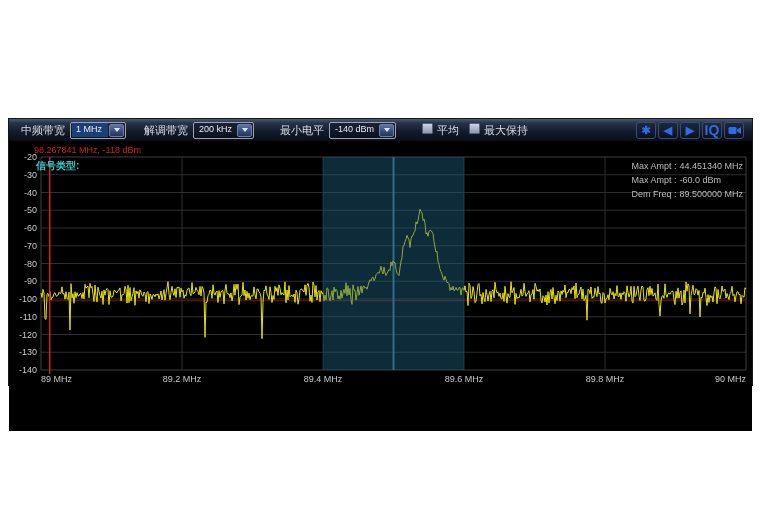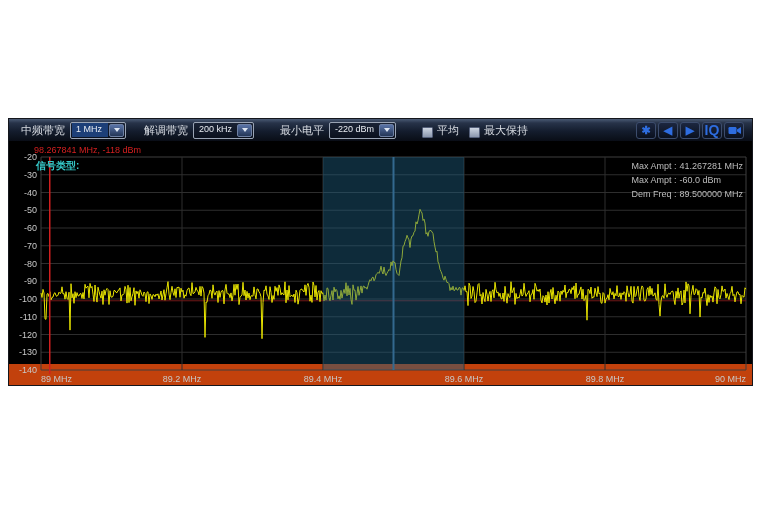--- a/index.html
+++ b/index.html
@@ -1,43 +1,43 @@
 <!DOCTYPE html>
 <html><head>
 <meta charset="utf-8">
 <style>
   * { box-sizing: border-box; margin: 0; padding: 0; }
   body { width: 760px; height: 506px; background: #ffffff; font-family: "Liberation Sans", sans-serif; position: relative; overflow: hidden; }
-  .app { position: absolute; left: 8px; top: 118px; width: 745px; height: 268px; border: 1px solid #14161c; background: #c2410c; }
+  .app { position: absolute; left: 8px; top: 118px; width: 745px; height: 268px; border: 1px solid #14161c; background: #a3a3a3; }
   
   .toolbar { position: relative; height: 23px; display: flex; align-items: center; padding: 0 8px 0 12px;
     background: linear-gradient(#4a5a74 0%, #273349 18%, #141d2e 55%, #090d16 100%);
     border-bottom: 1px solid #000; }
   .tlabel { color: #d9dde3; font-size: 11px; white-space: nowrap; }
   .dropdown { display: flex; align-items: center; margin-left: 5px; height: 17px;
     border: 1px solid #9aa4b4; border-radius: 2px; background: linear-gradient(#1a2335, #0a101d); padding: 1px; }
   .dd-value { color: #e8ecf2; font-size: 9px; padding: 0 4px; min-width: 36px; height: 14px; line-height: 13px; white-space: nowrap; }
   .dd-value.hl { background: #1d3f78; }
   .dd-btn { width: 15px; height: 13px; margin-left: 1px; border: 1px solid #6d7fa2; border-radius: 2px;
     background: linear-gradient(#5a74a8, #243656); display: flex; align-items: center; justify-content: center; }
   .chev { width: 0; height: 0; border-left: 3px solid transparent; border-right: 3px solid transparent; border-top: 4px solid #dfe6f2; }
   .gap18 { margin-left: 18px; } .gap26 { margin-left: 26px; }
-  .cbwrap { display: flex; align-items: flex-end; margin-left: 26px; cursor: default; }
+  .cbwrap { display: flex; align-items: flex-start; margin-left: 26px; cursor: default; }
   .cbwrap + .cbwrap { margin-left: 10px; }
   .cb { width: 11px; height: 11px; border: 1px solid #55607a; border-radius: 1px;
     background: linear-gradient(#cdd5e1, #8b97ad); display: inline-block; }
   .cblabel { color: #d9dde3; font-size: 11px; margin-left: 4px; white-space: nowrap; }
   .tb-buttons { margin-left: auto; display: flex; align-items: center; }
   .tbtn { width: 20px; height: 17px; margin-left: 2px; border: 1px solid #3c4c6c; border-radius: 3px;
     background: linear-gradient(#1c2740, #0a101e); color: #2e6de0; font-size: 11px; font-weight: bold;
     display: flex; align-items: center; justify-content: center; font-family: "Liberation Sans", sans-serif; padding: 0; }
   .tbtn .g { line-height: 1; }
   .tbtn .iq { font-size: 14px; letter-spacing: 0; }
   
-  .panel { position: relative; width: 743px; height: 222px; background: #000; }
+  .panel { position: relative; width: 743px; height: 289px; background: #000; }
   #plot { position: absolute; left: 0; top: 0; }
   .readout { position: absolute; left: 25px; top: 3px; color: #d42020; font-size: 9px; }
   .sigtype { position: absolute; left: 27px; top: 17px; color: #35c8c8; font-size: 10px; font-weight: bold; }
   .info { position: absolute; right: 9px; top: 17px; font-size: 9px; color: #bdbdbd; }
   .inforow { height: 14px; line-height: 14px; white-space: nowrap; }
   .il { display: inline-block; width: 48px; }
   .il::after { content: " : "; }
   .tick-label { fill: #c8c8c8; font-size: 9px; font-family: "Liberation Sans", sans-serif; }
 </style>
 </head>
@@ -57,21 +57,21 @@
     <span class="tlabel gap18">解调带宽</span>
     <div class="dropdown">
       <span class="dd-value">200 kHz</span>
       <span class="dd-btn">
           <span class="chev"></span>
         </span>
     </div>
 
     <span class="tlabel gap26">最小电平</span>
     <div class="dropdown">
-      <span class="dd-value">-220 dBm</span>
+      <span class="dd-value">-140 dBm</span>
       <span class="dd-btn">
           <span class="chev"></span>
         </span>
     </div>
 
     <span class="cbwrap">
       <span class="cb"></span>
       <span class="cblabel">平均</span>
     </span>
     <span class="cbwrap">
@@ -143,19 +143,19 @@
         <text x="737" y="240" text-anchor="end" class="tick-label">90 MHz</text>
         <line x1="32" y1="158.775" x2="737" y2="158.775" stroke="#701818" stroke-width="1"></line>
         <line x1="384.5" y1="15" x2="384.5" y2="228" stroke="#44729c" stroke-width="2"></line>
         <path d="M32.0,151.0L33.0,155.5L34.0,147.4L35.0,151.0L36.0,176.9L37.0,177.3L38.0,152.1L39.0,151.5L40.0,154.6L41.0,149.7L42.0,157.9L43.0,155.4L44.0,155.1L45.0,151.5L46.0,150.7L47.0,153.7L48.0,154.3L49.0,153.1L50.0,150.2L51.0,151.5L52.0,151.0L53.0,144.8L54.0,152.0L55.0,151.5L56.0,157.2L57.0,149.7L58.0,156.3L59.0,157.5L60.0,150.2L61.0,188.1L62.0,141.7L63.0,155.9L64.0,151.7L65.0,161.3L66.0,149.7L67.0,155.7L68.0,150.6L69.0,153.9L70.0,153.9L71.0,151.8L72.0,151.6L73.0,156.5L74.0,150.5L75.0,156.9L76.0,142.3L77.0,146.2L78.0,144.9L79.0,144.2L80.0,155.8L81.0,141.4L82.0,145.9L83.0,144.5L84.0,152.2L85.0,159.5L86.0,143.0L87.0,153.6L88.0,160.1L89.0,145.2L90.0,149.3L91.0,153.2L92.0,156.1L93.0,149.2L94.0,162.5L95.0,147.8L96.0,153.2L97.0,148.3L98.0,146.4L99.0,147.4L100.0,162.5L101.0,148.7L102.0,155.1L103.0,155.0L104.0,154.4L105.0,148.4L106.0,148.6L107.0,150.4L108.0,150.7L109.0,148.5L110.0,147.9L111.0,145.9L112.0,158.9L113.0,152.9L114.0,152.9L115.0,151.5L116.0,144.4L117.0,147.4L118.0,161.1L119.0,143.2L120.0,160.6L121.0,145.5L122.0,158.8L123.0,154.8L124.0,151.6L125.0,145.7L126.0,163.3L127.0,148.9L128.0,151.8L129.0,149.4L130.0,156.2L131.0,147.8L132.0,150.1L133.0,153.2L134.0,154.3L135.0,150.0L136.0,151.6L137.0,159.7L138.0,150.2L139.0,149.8L140.0,161.6L141.0,151.9L142.0,153.8L143.0,157.4L144.0,152.6L145.0,153.0L146.0,154.8L147.0,152.1L148.0,153.4L149.0,151.8L150.0,156.9L151.0,153.3L152.0,149.0L153.0,158.0L154.0,152.8L155.0,147.7L156.0,158.2L157.0,151.6L158.0,145.8L159.0,139.6L160.0,152.1L161.0,157.7L162.0,150.3L163.0,144.3L164.0,150.4L165.0,153.5L166.0,146.8L167.0,155.5L168.0,145.4L169.0,145.6L170.0,145.0L171.0,155.3L172.0,146.2L173.0,149.8L174.0,148.2L175.0,156.2L176.0,152.8L177.0,154.2L178.0,148.7L179.0,146.6L180.0,146.0L181.0,151.7L182.0,153.7L183.0,140.6L184.0,151.6L185.0,151.2L186.0,149.7L187.0,145.4L188.0,148.4L189.0,149.3L190.0,152.9L191.0,144.4L192.0,154.1L193.0,144.5L194.0,146.0L195.0,151.1L196.0,195.4L197.0,160.0L198.0,160.3L199.0,153.7L200.0,152.2L201.0,148.0L202.0,148.7L203.0,156.3L204.0,142.8L205.0,150.9L206.0,153.1L207.0,150.1L208.0,149.1L209.0,160.5L210.0,148.6L211.0,155.4L212.0,150.1L213.0,148.5L214.0,148.9L215.0,161.9L216.0,147.9L217.0,142.4L218.0,151.2L219.0,152.2L220.0,151.8L221.0,155.7L222.0,150.9L223.0,158.9L224.0,153.4L225.0,142.4L226.0,153.2L227.0,142.2L228.0,147.4L229.0,142.1L230.0,162.6L231.0,155.2L232.0,154.1L233.0,153.0L234.0,140.3L235.0,153.7L236.0,148.0L237.0,158.0L238.0,149.4L239.0,156.1L240.0,151.1L241.0,157.7L242.0,153.8L243.0,153.8L244.0,154.2L245.0,144.9L246.0,152.6L247.0,156.9L248.0,147.1L249.0,147.0L250.0,149.9L251.0,151.4L252.0,154.8L253.0,196.7L254.0,160.7L255.0,148.1L256.0,148.7L257.0,143.8L258.0,152.1L259.0,153.9L260.0,157.5L261.0,144.7L262.0,150.4L263.0,160.5L264.0,153.5L265.0,157.4L266.0,144.3L267.0,149.3L268.0,145.6L269.0,153.4L270.0,142.9L271.0,146.2L272.0,152.9L273.0,150.7L274.0,152.2L275.0,152.9L276.0,139.8L277.0,160.8L278.0,148.0L279.0,157.9L280.0,143.6L281.0,154.8L282.0,153.7L283.0,153.2L284.0,154.8L285.0,152.0L286.0,160.5L287.0,148.2L288.0,150.6L289.0,162.2L290.0,156.7L291.0,148.2L292.0,147.2L293.0,147.2L294.0,148.9L295.0,150.0L296.0,142.8L297.0,153.4L298.0,143.6L299.0,141.4L300.0,145.2L301.0,159.2L302.0,153.1L303.0,160.4L304.0,140.0L305.0,143.5L306.0,154.9L307.0,143.5L308.0,158.0L309.0,150.2L310.0,148.5L311.0,159.6L312.0,148.7L313.0,151.6L314.0,150.7L315.0,158.9L316.0,153.0L317.0,158.2L318.0,145.9L319.0,146.5L320.0,155.6L321.0,158.7L322.0,153.4L323.0,148.6L324.0,158.0L325.0,145.2L326.0,149.9L327.0,147.3L328.0,148.8L329.0,156.8L330.0,153.8L331.0,157.3L332.0,148.4L333.0,156.1L334.0,151.0L335.0,147.3L336.0,151.5L337.0,140.7L338.0,153.9L339.0,143.7L340.0,153.0L341.0,146.4L342.0,157.6L343.0,162.4L344.0,142.8L345.0,148.2L346.0,148.1L347.0,158.1L348.0,151.8L349.0,144.5L350.0,153.3L351.0,148.8L352.0,143.9L353.0,151.1L354.0,144.5L355.0,144.0L356.0,146.2L357.0,145.2L358.0,147.2L359.0,143.7L360.0,140.0L361.0,137.7L362.0,138.8L363.0,135.8L364.0,135.0L365.0,138.8L366.0,137.0L367.0,132.8L368.0,131.7L369.0,130.3L370.0,131.4L371.0,128.7L372.0,124.2L373.0,129.4L374.0,132.0L375.0,125.1L376.0,130.9L377.0,133.5L378.0,131.2L379.0,129.4L380.0,127.5L381.0,128.5L382.0,119.9L383.0,123.7L384.0,118.9L385.0,120.4L386.0,120.5L387.0,127.4L388.0,131.4L389.0,132.5L390.0,133.5L391.0,125.9L392.0,119.0L393.0,115.8L394.0,104.2L395.0,103.6L396.0,99.6L397.0,97.1L398.0,93.3L399.0,95.9L400.0,97.8L401.0,105.5L402.0,97.0L403.0,94.0L404.0,93.7L405.0,90.2L406.0,89.1L407.0,79.8L408.0,82.0L409.0,78.5L410.0,72.8L411.0,67.3L412.0,69.4L413.0,71.0L414.0,78.5L415.0,77.1L416.0,81.1L417.0,92.1L418.0,90.6L419.0,94.3L420.0,89.3L421.0,88.6L422.0,88.5L423.0,90.0L424.0,91.6L425.0,99.7L426.0,105.1L427.0,110.1L428.0,109.2L429.0,119.9L430.0,122.1L431.0,127.3L432.0,129.6L433.0,132.1L434.0,136.0L435.0,138.2L436.0,134.2L437.0,137.4L438.0,140.6L439.0,140.4L440.0,141.7L441.0,148.5L442.0,145.5L443.0,148.0L444.0,144.1L445.0,148.7L446.0,147.9L447.0,145.4L448.0,148.0L449.0,148.0L450.0,145.5L451.0,145.6L452.0,153.1L453.0,146.3L454.0,145.8L455.0,148.4L456.0,143.8L457.0,149.9L458.0,149.5L459.0,163.6L460.0,141.2L461.0,143.7L462.0,156.5L463.0,154.1L464.0,144.5L465.0,149.7L466.0,160.6L467.0,159.2L468.0,150.9L469.0,142.5L470.0,141.5L471.0,153.9L472.0,152.4L473.0,162.0L474.0,150.5L475.0,156.4L476.0,159.6L477.0,147.4L478.0,152.2L479.0,159.1L480.0,152.4L481.0,149.4L482.0,159.5L483.0,149.5L484.0,147.7L485.0,155.8L486.0,140.3L487.0,147.6L488.0,150.9L489.0,149.9L490.0,154.4L491.0,151.2L492.0,156.6L493.0,157.0L494.0,151.0L495.0,159.4L496.0,144.3L497.0,153.8L498.0,161.2L499.0,151.6L500.0,154.9L501.0,155.4L502.0,139.7L503.0,150.8L504.0,148.7L505.0,145.6L506.0,162.4L507.0,151.4L508.0,156.6L509.0,155.1L510.0,156.1L511.0,152.3L512.0,147.3L513.0,154.1L514.0,152.7L515.0,141.3L516.0,149.8L517.0,154.4L518.0,152.1L519.0,150.8L520.0,148.7L521.0,159.8L522.0,152.6L523.0,151.9L524.0,147.5L525.0,157.3L526.0,141.3L527.0,144.3L528.0,149.2L529.0,147.7L530.0,149.5L531.0,147.0L532.0,158.1L533.0,160.9L534.0,153.7L535.0,154.9L536.0,160.1L537.0,153.0L538.0,163.0L539.0,149.7L540.0,161.0L541.0,151.1L542.0,147.4L543.0,157.0L544.0,145.5L545.0,155.0L546.0,161.8L547.0,153.2L548.0,158.6L549.0,149.1L550.0,150.4L551.0,159.2L552.0,149.0L553.0,152.5L554.0,148.3L555.0,150.2L556.0,143.0L557.0,155.7L558.0,150.2L559.0,150.7L560.0,147.4L561.0,147.4L562.0,151.7L563.0,145.6L564.0,147.8L565.0,143.9L566.0,156.7L567.0,141.0L568.0,155.7L569.0,152.5L570.0,152.2L571.0,148.0L572.0,144.9L573.0,157.1L574.0,147.2L575.0,158.6L576.0,157.4L577.0,153.3L578.0,178.2L579.0,147.3L580.0,148.0L581.0,151.6L582.0,145.0L583.0,156.3L584.0,154.8L585.0,155.3L586.0,146.2L587.0,151.0L588.0,154.6L589.0,144.6L590.0,151.9L591.0,151.0L592.0,160.8L593.0,161.3L594.0,150.6L595.0,151.7L596.0,161.1L597.0,157.1L598.0,156.0L599.0,152.7L600.0,157.8L601.0,146.4L602.0,151.0L603.0,152.9L604.0,149.7L605.0,156.9L606.0,151.4L607.0,153.8L608.0,143.6L609.0,154.4L610.0,154.7L611.0,150.8L612.0,157.4L613.0,150.9L614.0,152.7L615.0,149.7L616.0,150.9L617.0,159.3L618.0,143.8L619.0,150.5L620.0,155.1L621.0,152.0L622.0,144.3L623.0,159.1L624.0,161.1L625.0,144.4L626.0,154.7L627.0,153.5L628.0,147.5L629.0,144.2L630.0,154.3L631.0,158.5L632.0,147.9L633.0,143.9L634.0,145.5L635.0,158.3L636.0,159.2L637.0,156.8L638.0,147.5L639.0,145.6L640.0,153.7L641.0,144.2L642.0,152.6L643.0,146.4L644.0,154.1L645.0,153.1L646.0,150.8L647.0,157.1L648.0,158.4L649.0,142.2L650.0,162.4L651.0,174.1L652.0,159.0L653.0,154.2L654.0,153.7L655.0,156.3L656.0,141.8L657.0,152.7L658.0,155.4L659.0,151.8L660.0,150.9L661.0,152.4L662.0,150.2L663.0,149.1L664.0,149.4L665.0,157.7L666.0,162.6L667.0,149.3L668.0,156.2L669.0,145.9L670.0,156.2L671.0,150.6L672.0,148.9L673.0,163.0L674.0,160.5L675.0,148.1L676.0,160.9L677.0,139.9L678.0,149.3L679.0,141.8L680.0,143.8L681.0,171.8L682.0,153.5L683.0,148.3L684.0,143.3L685.0,152.7L686.0,151.9L687.0,146.7L688.0,147.7L689.0,153.1L690.0,148.5L691.0,175.0L692.0,155.2L693.0,156.0L694.0,150.3L695.0,151.2L696.0,146.1L697.0,155.5L698.0,163.6L699.0,152.6L700.0,160.4L701.0,153.3L702.0,155.6L703.0,153.9L704.0,160.1L705.0,150.9L706.0,144.8L707.0,146.3L708.0,161.8L709.0,147.5L710.0,155.6L711.0,156.8L712.0,152.5L713.0,143.9L714.0,149.4L715.0,148.7L716.0,147.0L717.0,156.1L718.0,151.4L719.0,154.6L720.0,157.6L721.0,151.7L722.0,150.1L723.0,144.3L724.0,153.7L725.0,152.3L726.0,159.9L727.0,154.0L728.0,149.9L729.0,149.8L730.0,152.7L731.0,152.3L732.0,161.8L733.0,153.4L734.0,154.5L735.0,155.2L736.0,145.8L737.0,147.1" fill="none" stroke="#e8e400" stroke-width="1"></path>
         <line x1="40.74270499999788" y1="15" x2="40.74270499999788" y2="232" stroke="#d01f1f" stroke-width="1.5"></line>
         <rect x="314.000000000004" y="15" width="140.99999999999204" height="213" fill="rgba(32,96,128,0.45)"></rect>
       </svg>
     <div class="readout">98.267841 MHz, -118 dBm</div>
     <div class="sigtype">信号类型:</div>
     <div class="info">
-      <div class="inforow"><span class="il">Max Ampt</span><span class="iv">41.267281 MHz</span></div>
+      <div class="inforow"><span class="il">Max Ampt</span><span class="iv">44.451340 MHz</span></div>
       <div class="inforow"><span class="il">Max Ampt</span><span class="iv">-60.0 dBm</span></div>
       <div class="inforow"><span class="il">Dem Freq</span><span class="iv">89.500000 MHz</span></div>
     </div>
   </div>
 
 </div>
 
 </body></html>

